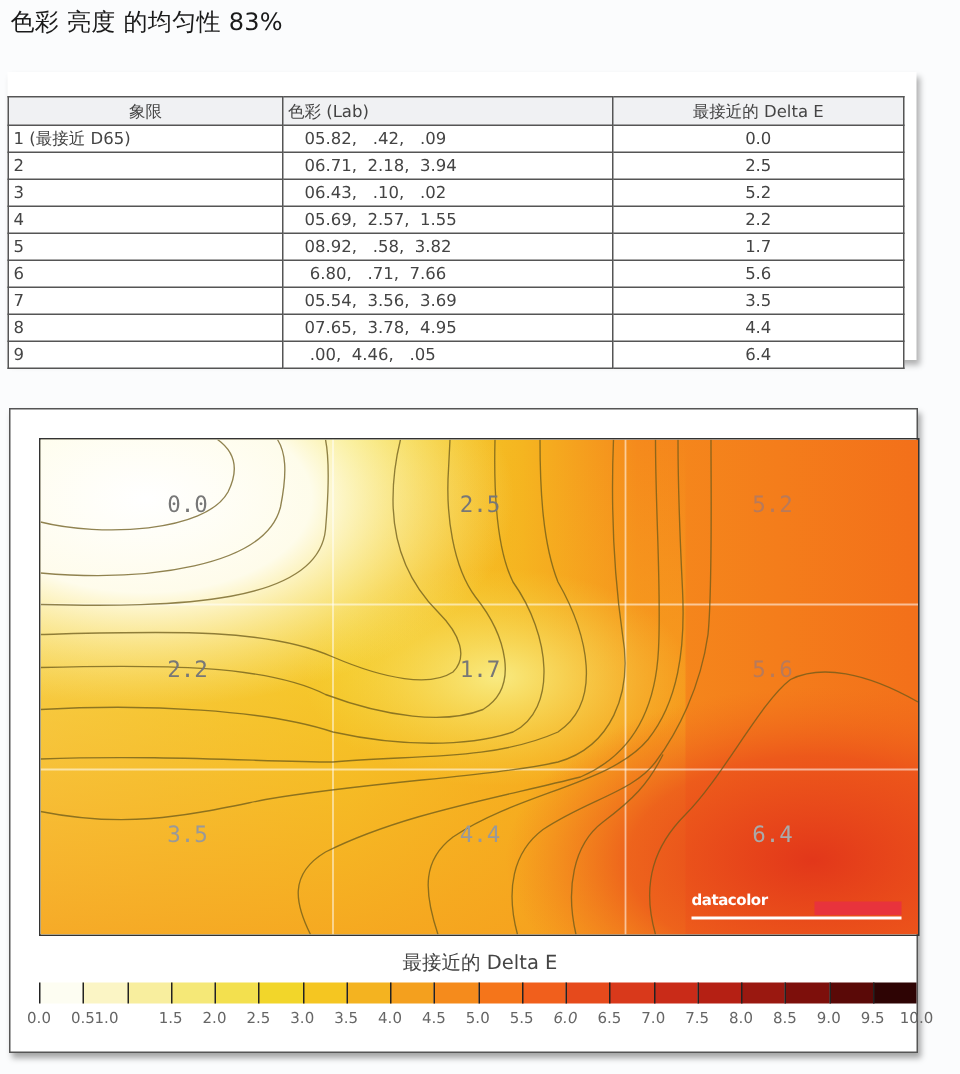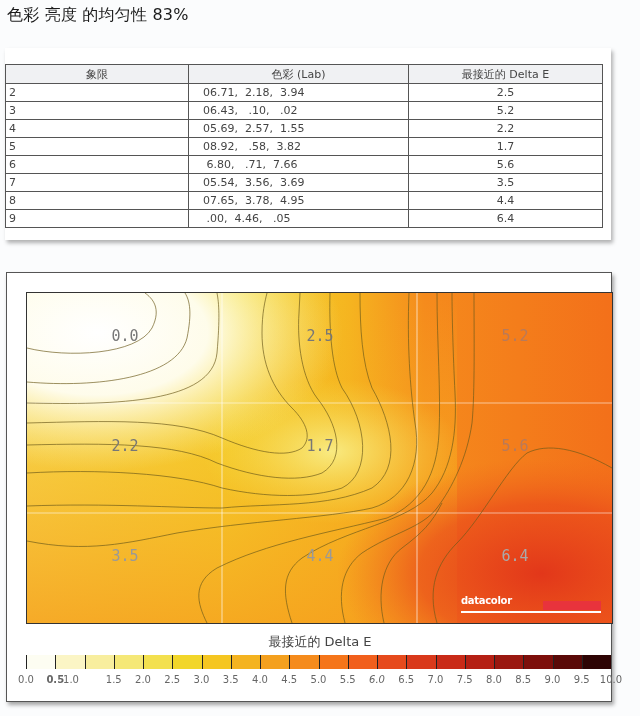--- a/index.html
+++ b/index.html
@@ -63,25 +63,30 @@
 </head>
 <body>
 
 <div class="page-title">色彩 亮度 的均匀性 83%</div>
 
 <div class="table-shadow"></div>
 <table class="lab">
   <thead>
     <tr>
       <th class="c1">象限</th>
-      <th class="c2" style="text-align:center;padding-left:3px !important">色彩 (Lab)</th>
+      <th class="c2" style="text-align:left;padding-left:3px !important">色彩 (Lab)</th>
       <th class="c3">最接近的 Delta E</th>
     </tr>
   </thead>
   <tbody>
+    <tr>
+        <td class="c1">1 (最接近 D65)</td>
+        <td class="c2" style="white-space:pre">05.82,   .42,   .09</td>
+        <td class="c3">0.0</td>
+      </tr>
     <tr>
         <td class="c1">2</td>
         <td class="c2" style="white-space:pre">06.71,  2.18,  3.94</td>
         <td class="c3">2.5</td>
       </tr>
     <tr>
         <td class="c1">3</td>
         <td class="c2" style="white-space:pre">06.43,   .10,   .02</td>
         <td class="c3">5.2</td>
       </tr>
@@ -213,21 +218,21 @@
     <div class="seg" style="background: rgb(217, 57, 27);"></div>
     <div class="seg" style="background: rgb(201, 43, 24);"></div>
     <div class="seg" style="background: rgb(181, 32, 20);"></div>
     <div class="seg" style="background: rgb(154, 24, 16);"></div>
     <div class="seg" style="background: rgb(125, 15, 11);"></div>
     <div class="seg" style="background: rgb(90, 9, 7);"></div>
     <div class="seg" style="background: rgb(46, 4, 4);"></div>
   </div>
 <div class="legend-ticks" id="legendTicks">
     <span style="left: 0px;">0.0</span>
-    <span style="left: 29.25px; font-weight: bold;">0.5</span>
+    <span style="left: 29.25px;">0.5</span>
     <span style="left: 45px;">1.0</span>
     <span style="left: 87.75px;">1.5</span>
     <span style="left: 117px;">2.0</span>
     <span style="left: 146.25px;">2.5</span>
     <span style="left: 175.5px;">3.0</span>
     <span style="left: 204.75px;">3.5</span>
     <span style="left: 234px;">4.0</span>
     <span style="left: 263.25px;">4.5</span>
     <span style="left: 292.5px;">5.0</span>
     <span style="left: 321.75px;">5.5</span>

